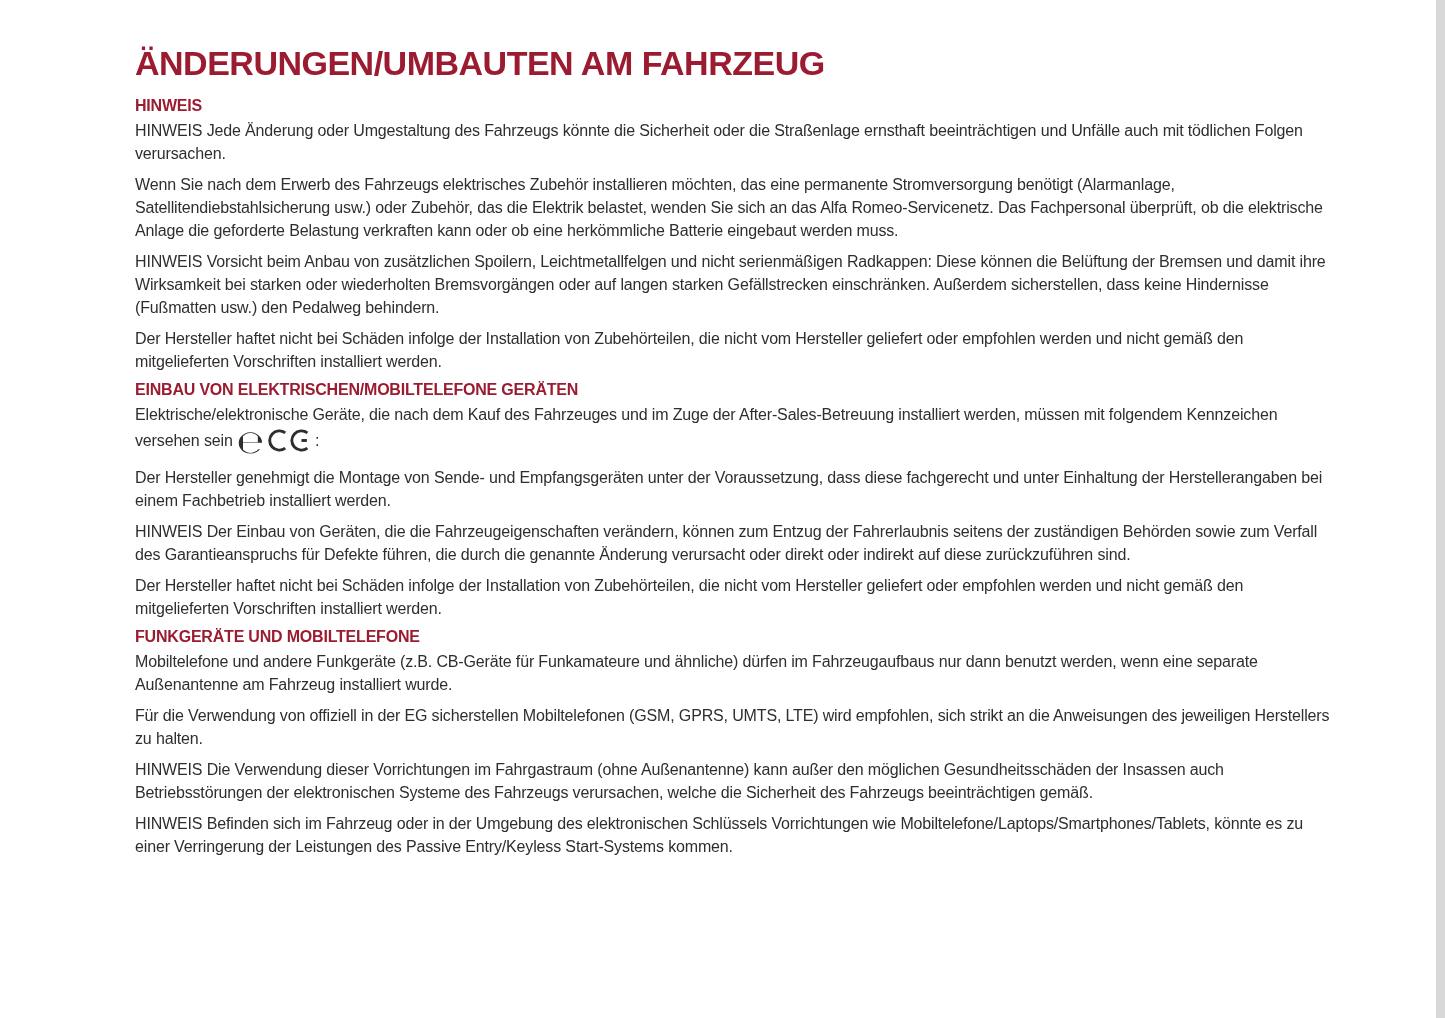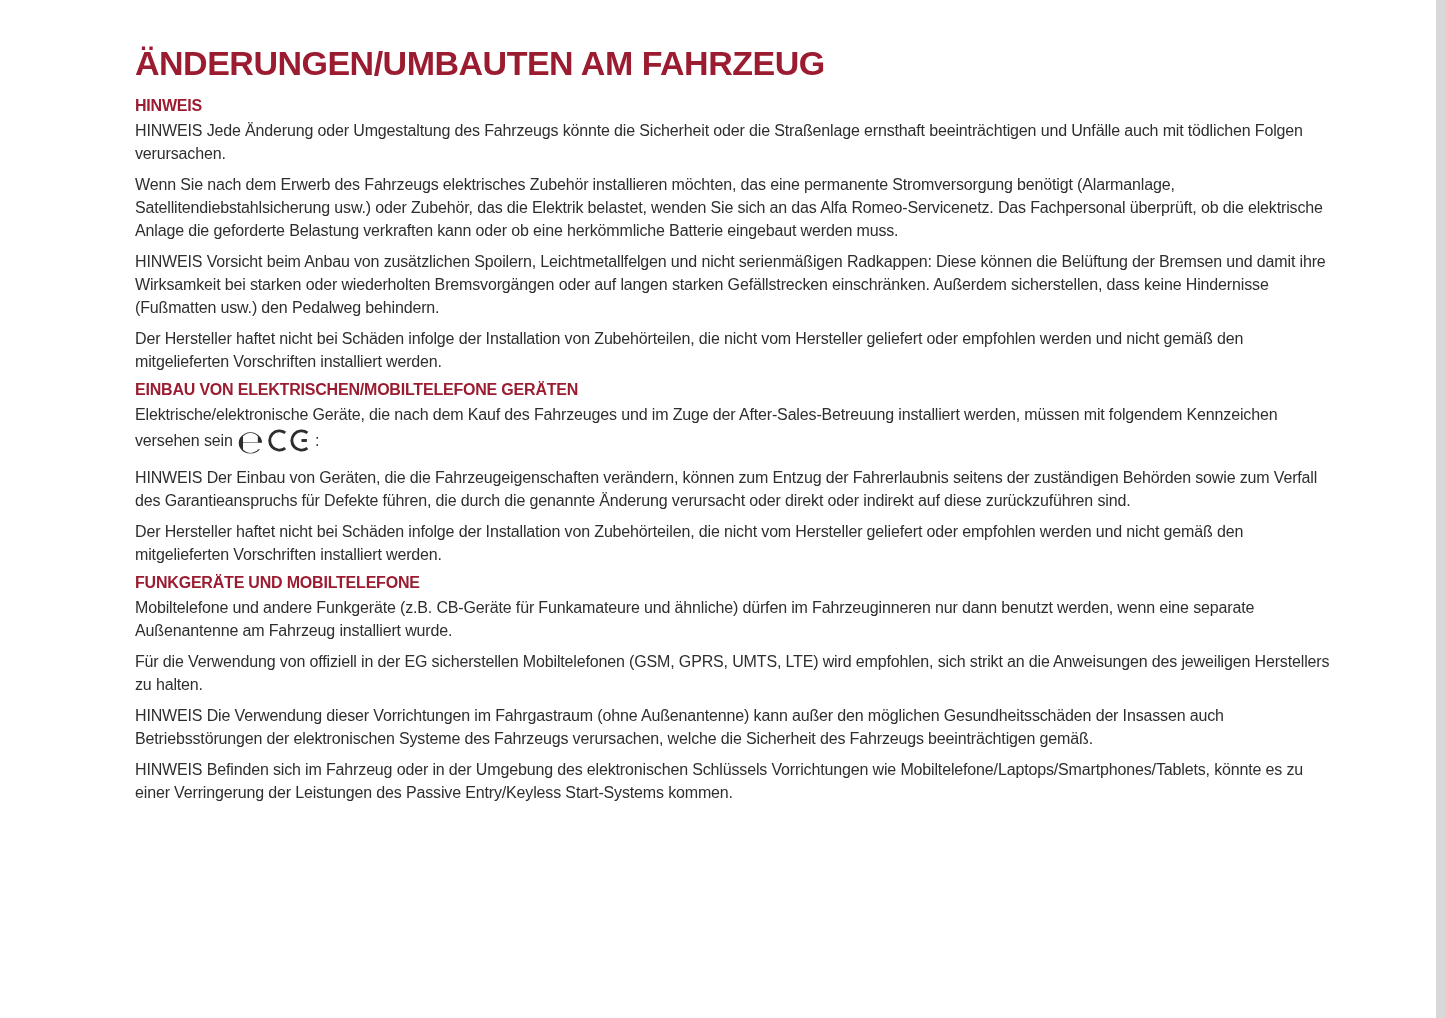--- a/index.html
+++ b/index.html
@@ -97,22 +97,23 @@
   <p class="body-paragraph">Der Hersteller haftet nicht bei Schäden infolge der Installation von Zubehörteilen, die nicht vom Hersteller geliefert oder empfohlen werden und nicht gemäß den mitgelieferten Vorschriften installiert werden.</p>
 
   <h2 class="section-heading">EINBAU VON ELEKTRISCHEN/MOBILTELEFONE GERÄTEN</h2>
   <p class="mark-paragraph">
     <span>Elektrische/elektronische Geräte, die nach dem Kauf des Fahrzeuges und im Zuge der After-Sales-Betreuung installiert werden, müssen mit folgendem Kennzeichen versehen sein</span><span class="e-mark">℮</span><svg class="ce-mark" width="46" height="27" viewBox="0 0 110 62">
       <path d="M 41.2 12.9 A 23 23 0 1 0 41.2 49.1" fill="none" stroke="#2e2e2e" stroke-width="7"></path>
       <path d="M 94.2 12.9 A 23 23 0 1 0 94.2 49.1" fill="none" stroke="#2e2e2e" stroke-width="7"></path>
       <path d="M 80 31 L 93 31" fill="none" stroke="#2e2e2e" stroke-width="7"></path>
     </svg><span>:</span>
   </p>
+  <p class="body-paragraph">Der Hersteller genehmigt die Montage von Sende- und Empfangsgeräten unter der Voraussetzung, dass diese fachgerecht und unter Einhaltung der Herstellerangaben bei einem Fachbetrieb installiert werden.</p>
   <p class="body-paragraph">HINWEIS Der Einbau von Geräten, die die Fahrzeugeigenschaften verändern, können zum Entzug der Fahrerlaubnis seitens der zuständigen Behörden sowie zum Verfall des Garantieanspruchs für Defekte führen, die durch die genannte Änderung verursacht oder direkt oder indirekt auf diese zurückzuführen sind.</p>
   <p class="body-paragraph">Der Hersteller haftet nicht bei Schäden infolge der Installation von Zubehörteilen, die nicht vom Hersteller geliefert oder empfohlen werden und nicht gemäß den mitgelieferten Vorschriften installiert werden.</p>
 
   <h2 class="section-heading">FUNKGERÄTE UND MOBILTELEFONE</h2>
-  <p class="body-paragraph">Mobiltelefone und andere Funkgeräte (z.B. CB-Geräte für Funkamateure und ähnliche) dürfen im Fahrzeuginneren nur dann benutzt werden, wenn eine separate Außenantenne am Fahrzeug installiert wurde.</p>
+  <p class="body-paragraph">Mobiltelefone und andere Funkgeräte (z.B. CB-Geräte für Funkamateure und ähnliche) dürfen im Fahrzeugaufbaus nur dann benutzt werden, wenn eine separate Außenantenne am Fahrzeug installiert wurde.</p>
   <p class="body-paragraph">Für die Verwendung von offiziell in der EG sicherstellen Mobiltelefonen (GSM, GPRS, UMTS, LTE) wird empfohlen, sich strikt an die Anweisungen des jeweiligen Herstellers zu halten.</p>
   <p class="body-paragraph">HINWEIS Die Verwendung dieser Vorrichtungen im Fahrgastraum (ohne Außenantenne) kann außer den möglichen Gesundheitsschäden der Insassen auch Betriebsstörungen der elektronischen Systeme des Fahrzeugs verursachen, welche die Sicherheit des Fahrzeugs beeinträchtigen gemäß.</p>
   <p class="body-paragraph">HINWEIS Befinden sich im Fahrzeug oder in der Umgebung des elektronischen Schlüssels Vorrichtungen wie Mobiltelefone/Laptops/Smartphones/Tablets, könnte es zu einer Verringerung der Leistungen des Passive Entry/Keyless Start-Systems kommen.</p>
 
 </div>
 
 </body></html>

